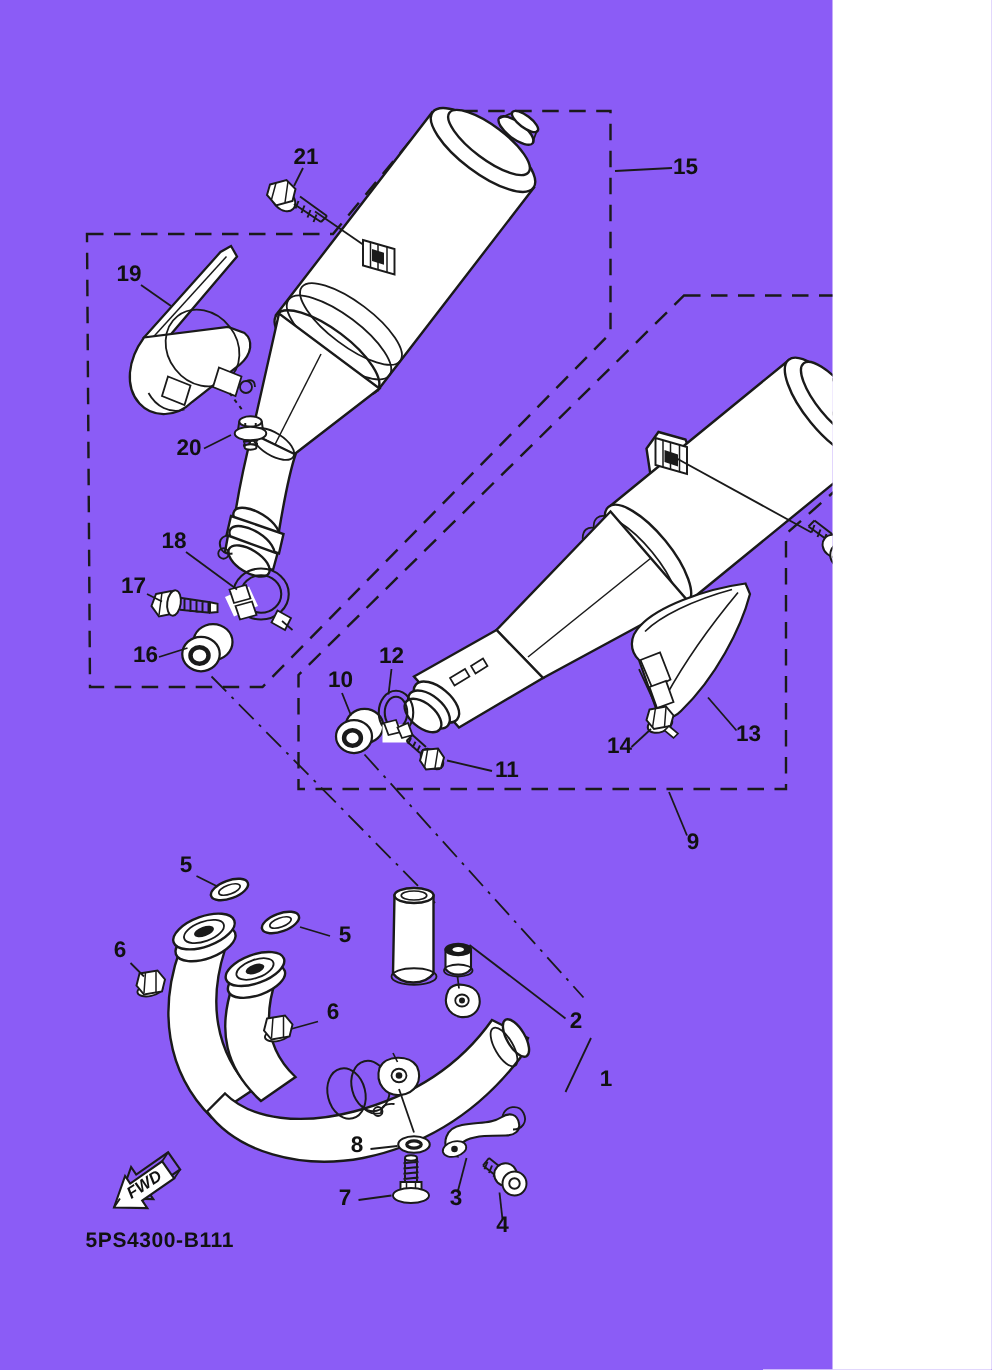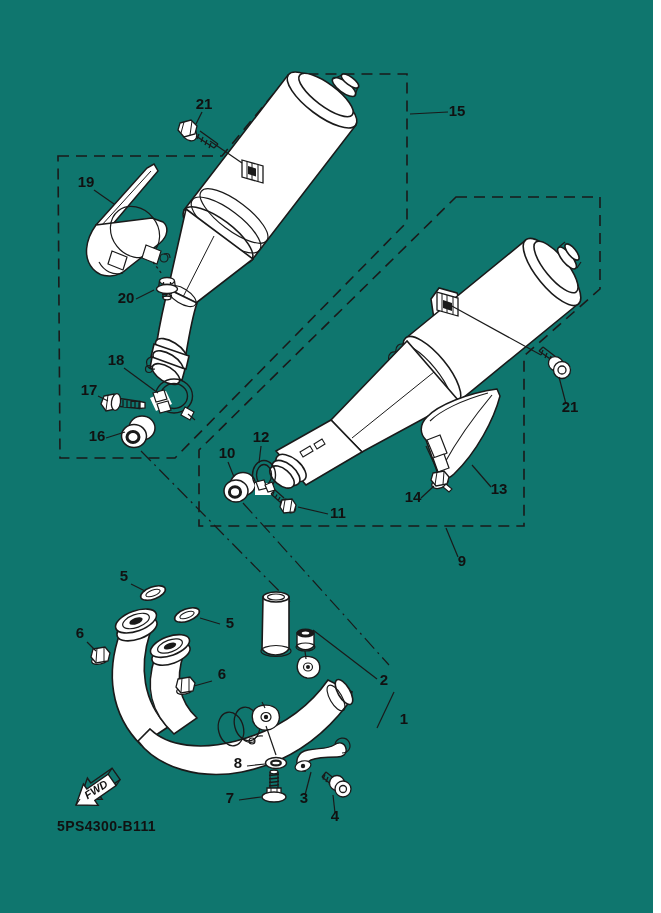--- a/index.html
+++ b/index.html
@@ -1,16 +1,16 @@
 <!DOCTYPE html>
 <html><head>
 <meta charset="utf-8">
 <style>
   html,body{margin:0;padding:0;background:#fff;}
-  .stage{width:653px;height:913px;position:relative;background:#0f766e;overflow:hidden;
+  .stage{width:555px;height:913px;position:relative;background:#8b5cf6;overflow:hidden;
          font-family:"Liberation Sans", sans-serif;}
   svg{display:block;}
   .callout{font:bold 15px "Liberation Sans", sans-serif;fill:#111;}
   .code{font:bold 14px "Liberation Sans", sans-serif;fill:#111;letter-spacing:.4px;}
   .fwdtxt{font:italic bold 11px "Liberation Sans", sans-serif;fill:#111;}
   .ln{stroke:#1a1a1a;fill:none;}
   .part{stroke:#1a1a1a;fill:#fff;}
 </style>
 </head>
 <body>

